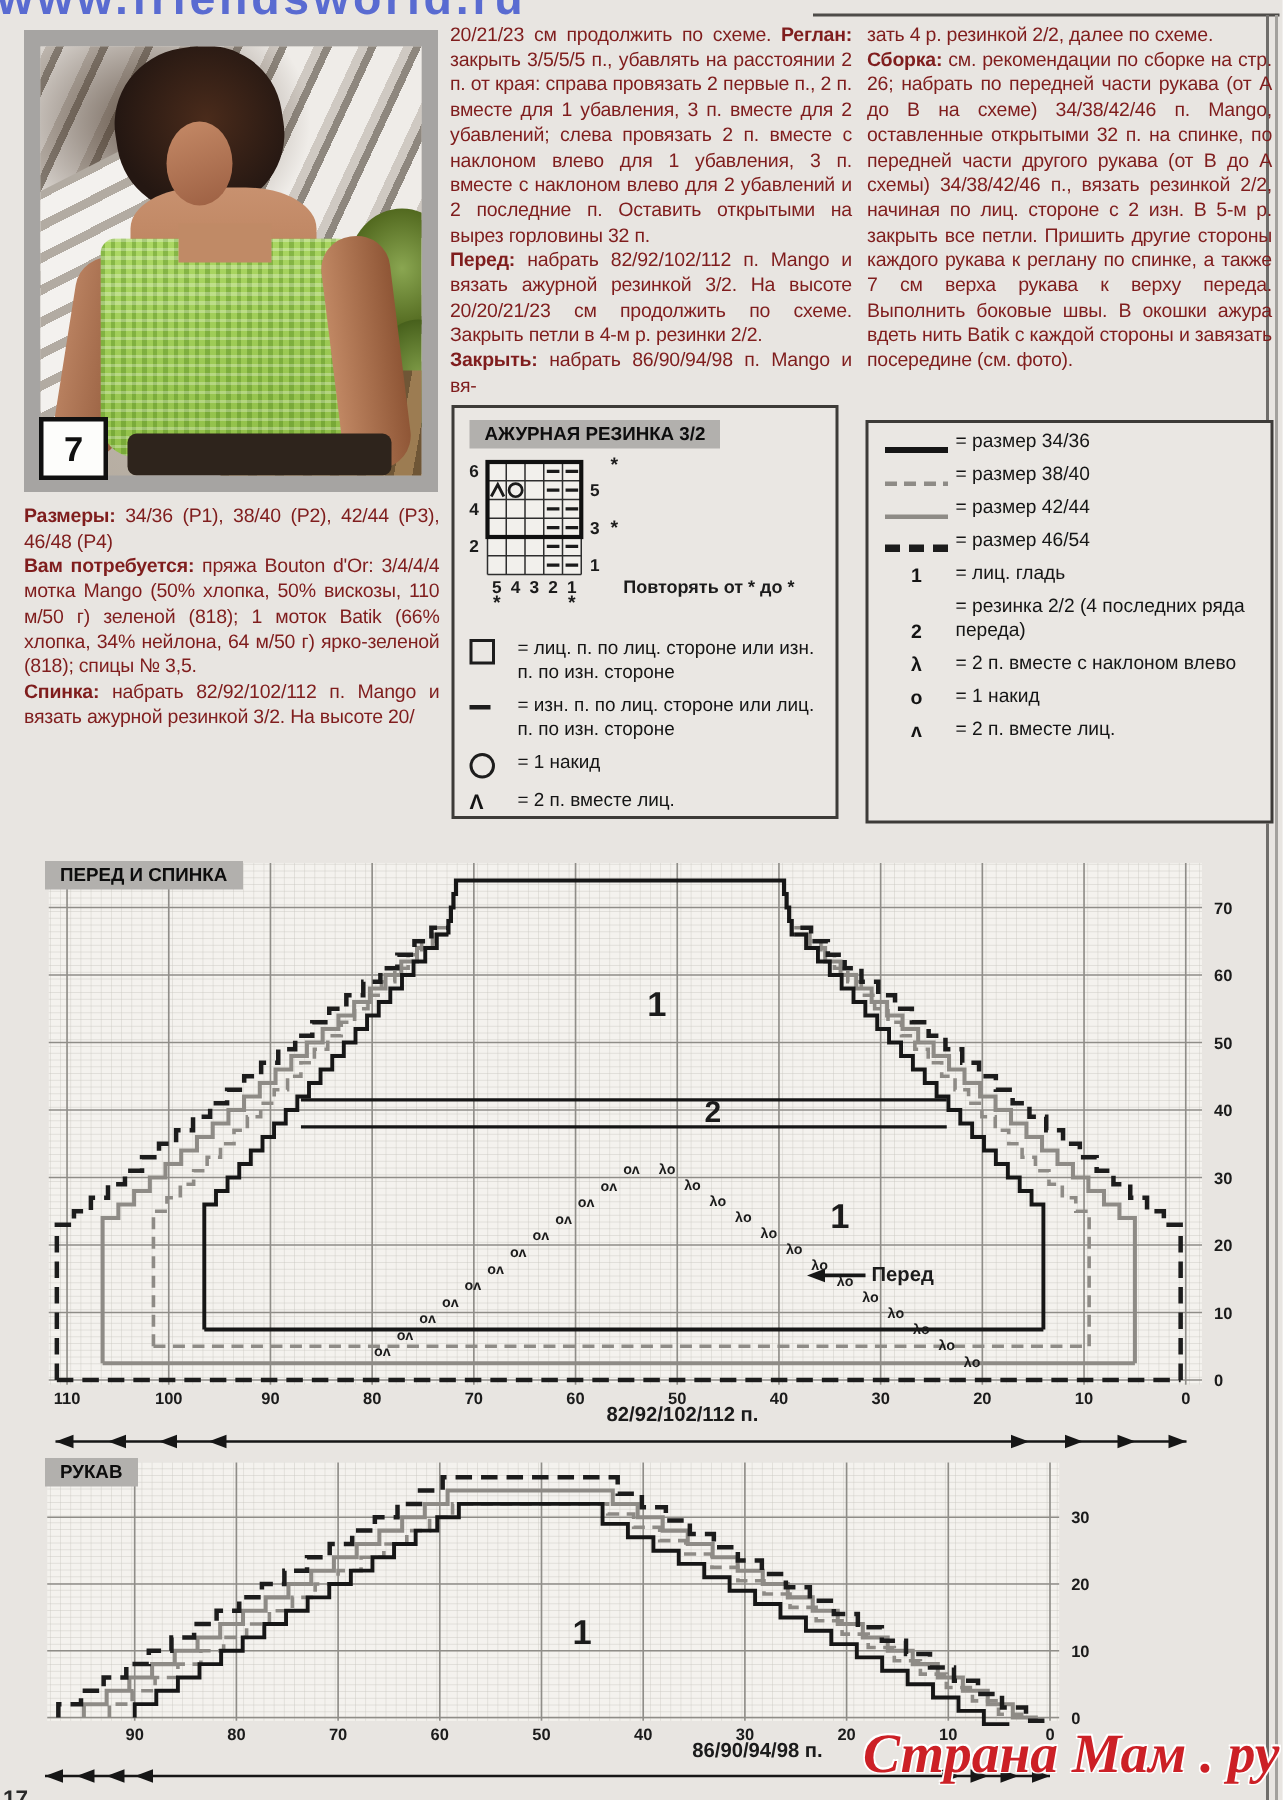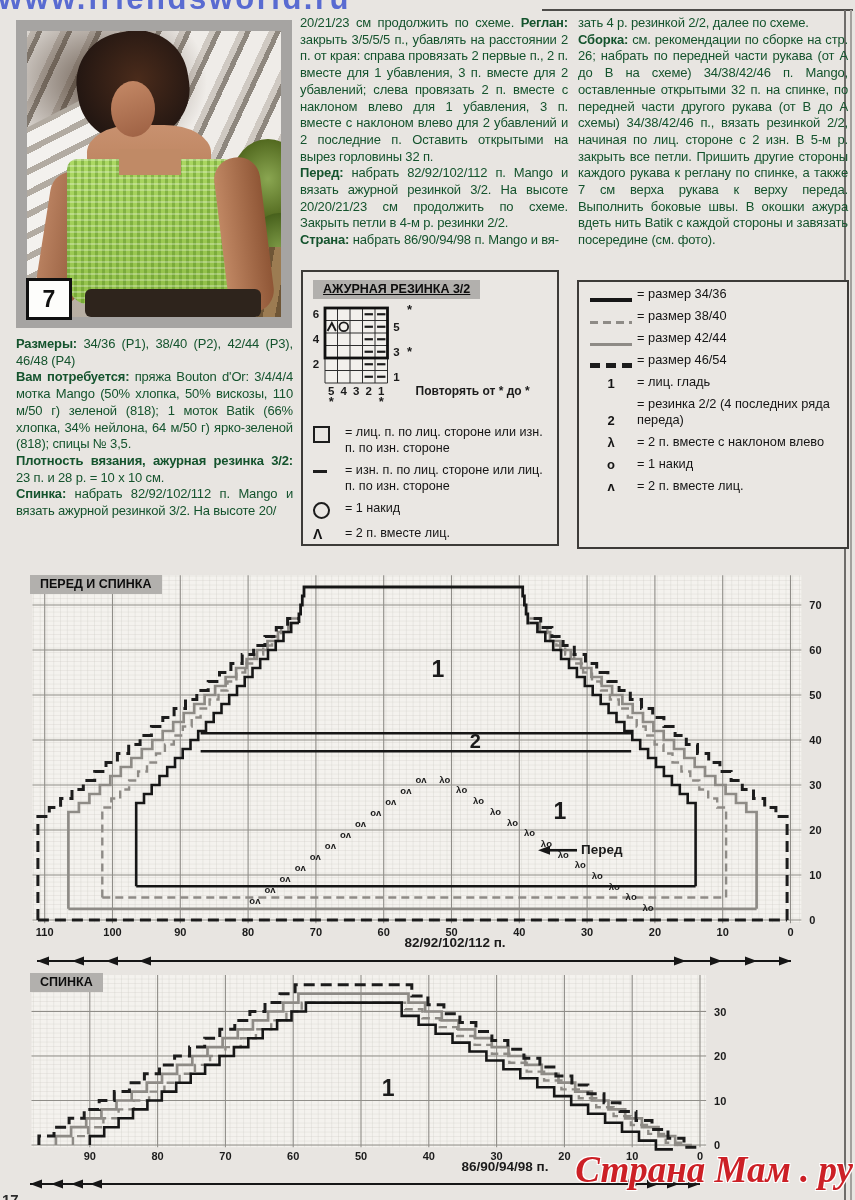--- a/index.html
+++ b/index.html
@@ -47,29 +47,29 @@
   .ph-neckline{left:92px;top:118px;width:62px;height:26px;background:#c08a66;}
   .ph-skirt{left:58px;top:258px;width:176px;height:28px;background:#2e241c;border-radius:6px;}
   .photo-badge{position:absolute;left:10px;bottom:8px;width:40px;height:36px;background:#fdfdfb;
      border:3px solid #101010;display:flex;align-items:center;justify-content:center;
      font-size:23px;font-weight:bold;color:#101010;}
   
   .col{position:absolute;}
   .col-left{left:16px;top:336px;width:277px;}
   .col-mid{left:300px;top:15px;width:268px;}
   .col-right{left:578px;top:15px;width:270px;}
-  .para{margin:0;text-align:justify;font-size:13px;line-height:16.7px;letter-spacing:-0.15px;color:#14532d;}
+  .para{margin:0;text-align:justify;font-size:13px;line-height:16.7px;letter-spacing:-0.15px;color:#7f1d1d;}
   .para .b{font-weight:bold;}
   
   .boxed{position:absolute;border:2px solid #3d3b38;background:#eae7e3;}
   .ajour-box{left:301px;top:270px;width:254px;height:272px;}
   .symbols-box{left:577px;top:280px;width:268px;height:265px;}
   .bar{background:#b2b0ad;color:#0d0d0d;font-weight:bold;font-size:12.5px;
        padding:2px 10px 3px;display:inline-block;white-space:nowrap;}
-  .ajour-box .bar{margin:8px 0 2px 10px;text-decoration:underline;}
+  .ajour-box .bar{margin:8px 0 2px 10px;}
   .symbols-box .bar{display:block;margin:7px 16px 4px;text-align:center;}
   .ajour-legend{margin:2px 6px 0 10px;}
   .leg-row{display:flex;align-items:flex-start;margin-bottom:7px;}
   .leg-sym{flex:0 0 32px;display:flex;justify-content:flex-start;padding-top:1px;}
   .leg-text{font-size:12.6px;line-height:15.5px;color:#151515;}
   .ls-square{width:13px;height:13px;border:2px solid #1d1d1d;}
   .ls-dash{width:14px;border-top:3px solid #1d1d1d;margin-top:6px;}
   .ls-O{width:13px;height:13px;border:2.2px solid #1d1d1d;border-radius:50%;}
   .ls-L{font-weight:bold;font-size:14px;line-height:14px;}
   .sym-items{margin:4px 4px 0 6px;}
@@ -121,27 +121,26 @@
       <div class="ph ph-neckline"></div>
       <div class="ph ph-arm-r"></div>
       <div class="ph ph-skirt"></div>
     </div>
     <div class="photo-badge">7</div>
   </div>
 
   <div class="col col-left" id="col-left">
       <p class="para"><span class="b">Размеры:</span><span> 34/36 (Р1), 38/40 (Р2), 42/44 (Р3), 46/48 (Р4)</span></p>
       <p class="para"><span class="b">Вам потребуется:</span><span> пряжа Bouton d'Or: 3/4/4/4 мотка Mango (50% хлопка, 50% вискозы, 110 м/50 г) зеленой (818); 1 моток Batik (66% хлопка, 34% нейлона, 64 м/50 г) ярко-зеленой (818); спицы № 3,5.</span></p>
-      <p class="para"><span class="b">Плотность вязания, ажурная резинка 3/2:</span><span> 23 п. и 28 р. = 10 х 10 см.</span></p>
       <p class="para"><span class="b">Спинка:</span><span> набрать 82/92/102/112 п. Mango и вязать ажурной резинкой 3/2. На высоте 20/</span></p>
     </div>
   <div class="col col-mid" id="col-mid">
       <p class="para"><span>20/21/23 см продолжить по схеме. </span><span class="b">Реглан:</span><span> закрыть 3/5/5/5 п., убавлять на расстоянии 2 п. от края: справа провязать 2 первые п., 2 п. вместе для 1 убавления, 3 п. вместе для 2 убавлений; слева провязать 2 п. вместе с наклоном влево для 1 убавления, 3 п. вместе с наклоном влево для 2 убавлений и 2 последние п. Оставить открытыми на вырез горловины 32 п.</span></p>
       <p class="para"><span class="b">Перед:</span><span> набрать 82/92/102/112 п. Mango и вязать ажурной резинкой 3/2. На высоте 20/20/21/23 см продолжить по схеме. Закрыть петли в 4-м р. резинки 2/2.</span></p>
-      <p class="para"><span class="b">Страна:</span><span> набрать 86/90/94/98 п. Mango и вя-</span></p>
+      <p class="para"><span class="b">Закрыть:</span><span> набрать 86/90/94/98 п. Mango и вя-</span></p>
     </div>
   <div class="col col-right" id="col-right">
       <p class="para"><span>зать 4 р. резинкой 2/2, далее по схеме.</span></p>
       <p class="para"><span class="b">Сборка:</span><span> см. рекомендации по сборке на стр. 26; набрать по передней части рукава (от А до В на схеме) 34/38/42/46 п. Mango, оставленные открытыми 32 п. на спинке, по передней части другого рукава (от В до А схемы) 34/38/42/46 п., вязать резинкой 2/2, начиная по лиц. стороне с 2 изн. В 5-м р. закрыть все петли. Пришить другие стороны каждого рукава к реглану по спинке, а также 7 см верха рукава к верху переда. Выполнить боковые швы. В окошки ажура вдеть нить Batik с каждой стороны и завязать посередине (см. фото).</span></p>
     </div>
 
   <div class="boxed ajour-box">
     <div class="bar">АЖУРНАЯ РЕЗИНКА 3/2</div>
     <svg id="ajour-svg" width="240" height="122" style="display:block;margin-left:4px;">
         <rect x="18" y="7" width="62.5" height="75" fill="#f2f0ec"></rect>
@@ -369,21 +368,21 @@
       <polygon points="37,398 49,393.5 49,402.5" fill="#161616"></polygon>
       <polygon points="72,398 84,393.5 84,402.5" fill="#161616"></polygon>
       <polygon points="106,398 118,393.5 118,402.5" fill="#161616"></polygon>
       <polygon points="139,398 151,393.5 151,402.5" fill="#161616"></polygon>
       <polygon points="791,398 779,393.5 779,402.5" fill="#161616"></polygon>
       <polygon points="757,398 745,393.5 745,402.5" fill="#161616"></polygon>
       <polygon points="722,398 710,393.5 710,402.5" fill="#161616"></polygon>
       <polygon points="686,398 674,393.5 674,402.5" fill="#161616"></polygon>
     </svg>
 
-  <div class="chart-bar bar2"><span class="bar">СПИНКА</span></div>
+  <div class="chart-bar bar2"><span class="bar">РУКАВ</span></div>
   <svg id="chart2" class="chart-svg" width="855" height="234">
       <defs>
         <pattern id="gp2" width="6.78" height="4.5" patternUnits="userSpaceOnUse">
           <path d="M6.78 0 V4.5 M0 4.5 H6.78" stroke="#c9c6c0" stroke-width="0.55" fill="none"></path>
         </pattern>
       </defs>
       <rect x="31.491999999999962" y="9.009999999999991" width="674.61" height="172.215" fill="#f4f2ee"></rect>
       <rect x="31.491999999999962" y="9.009999999999991" width="674.61" height="172.215" fill="url(#gp2)"></rect>
       <line x1="89.79999999999995" y1="9.009999999999991" x2="89.79999999999995" y2="181.225" stroke="#8f8d88" stroke-width="1.1"></line>
       <text x="89.79999999999995" y="194.225" font-size="11" text-anchor="middle" font-family="&quot;Liberation Sans&quot;,sans-serif" font-weight="bold" fill="#1b1b1b">90</text>

